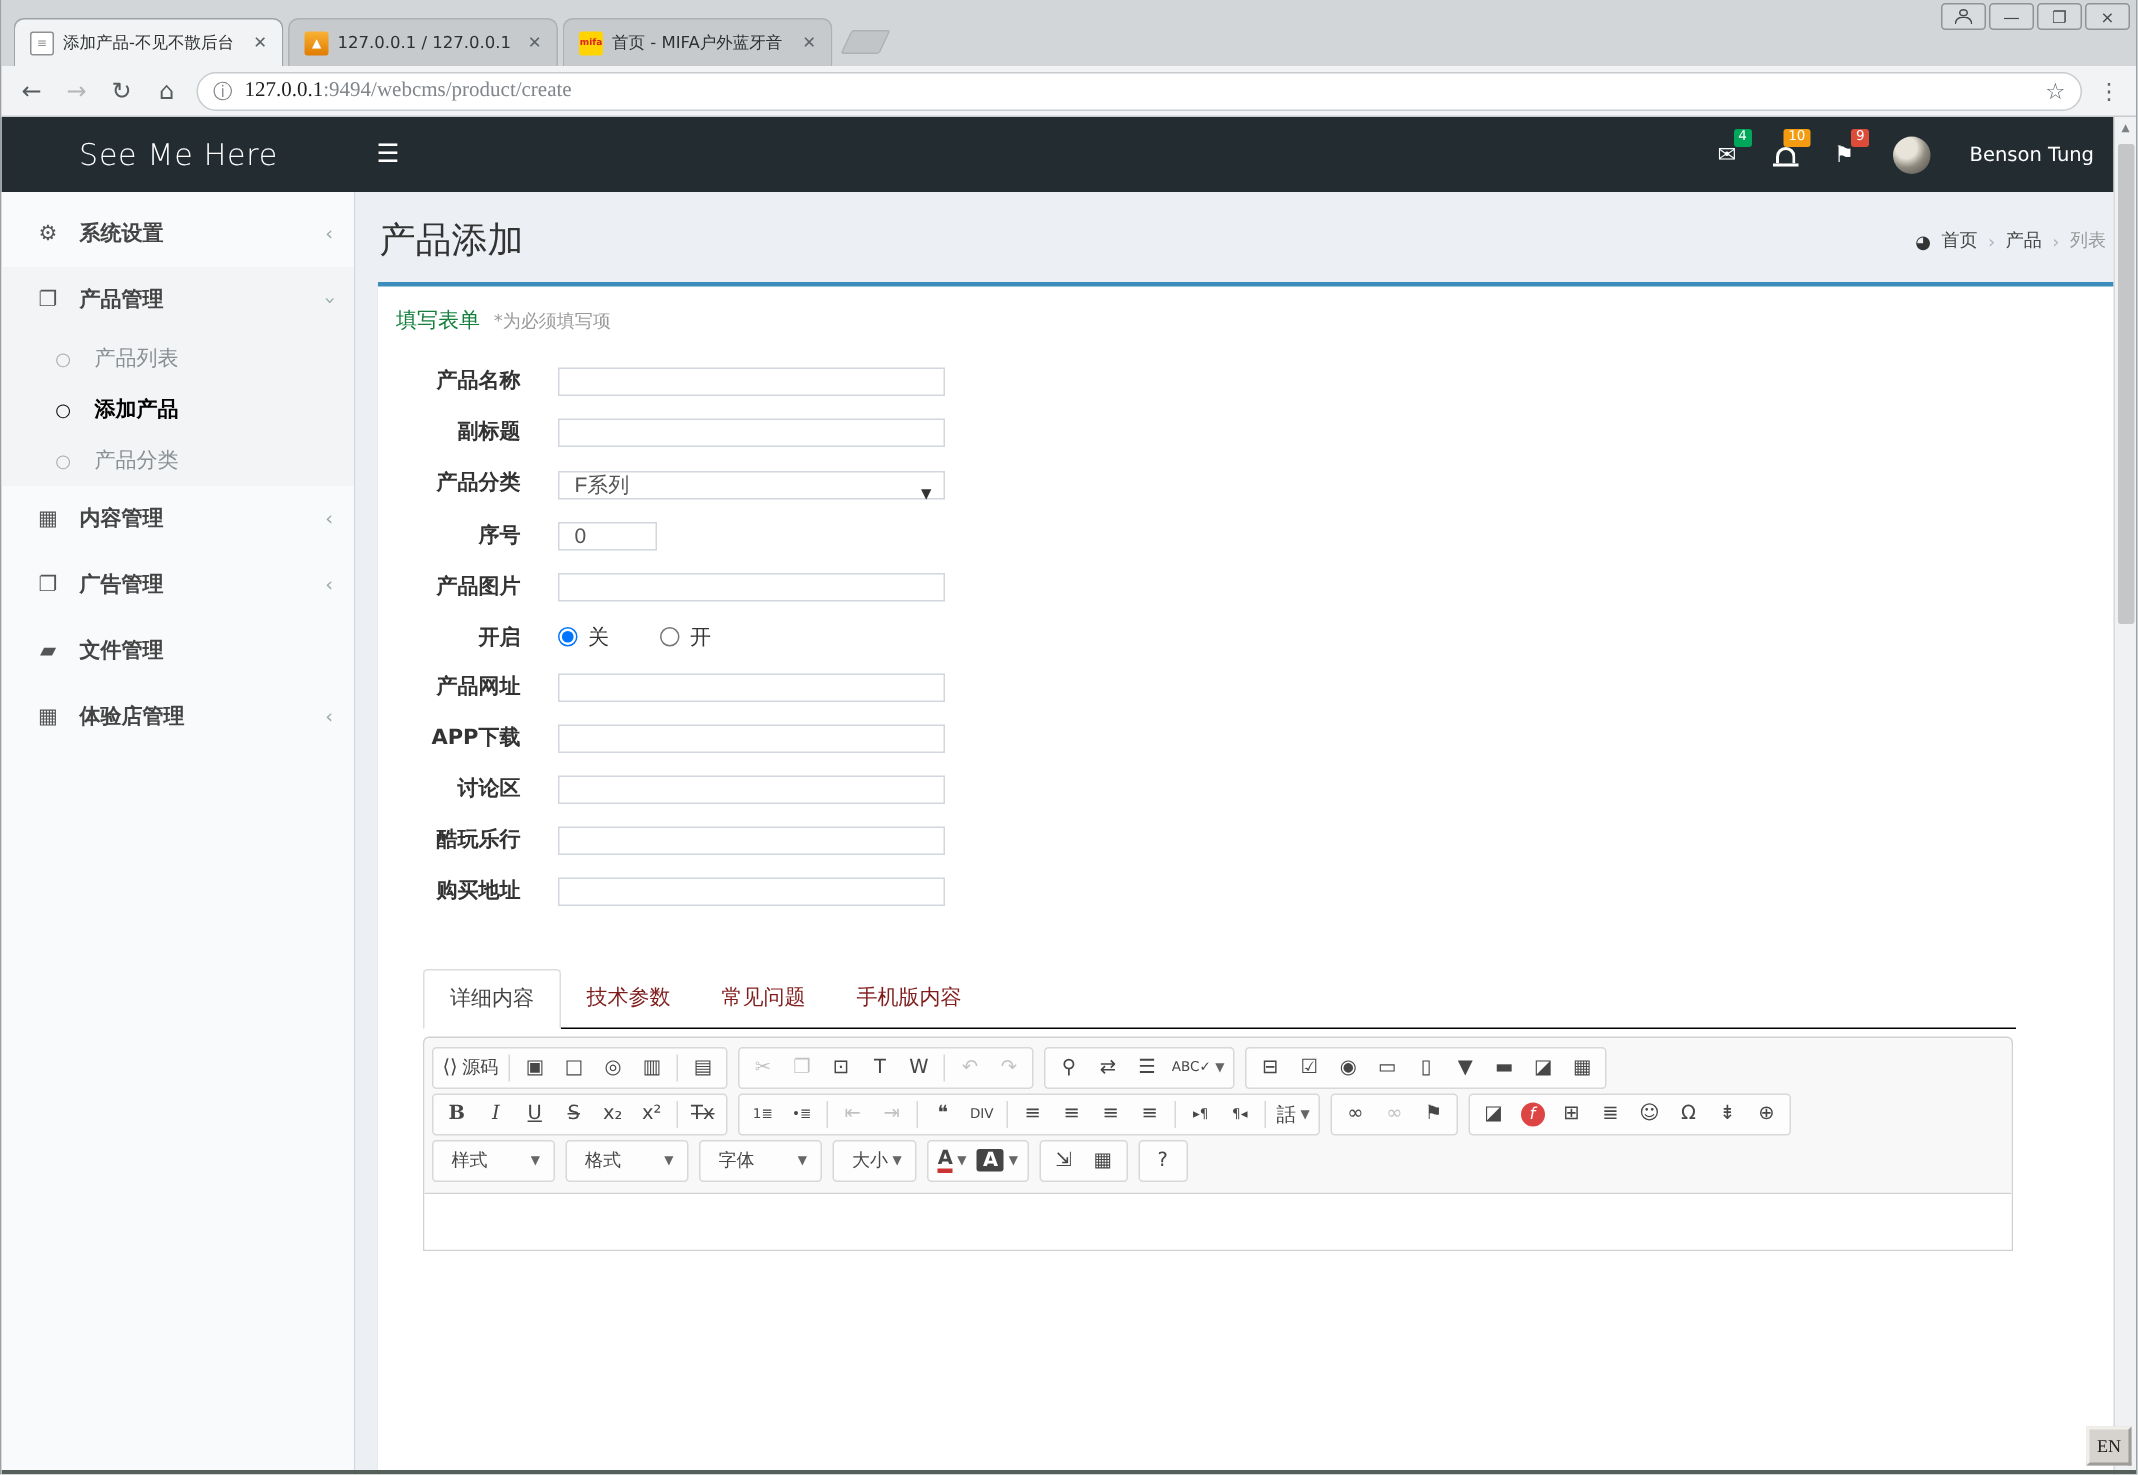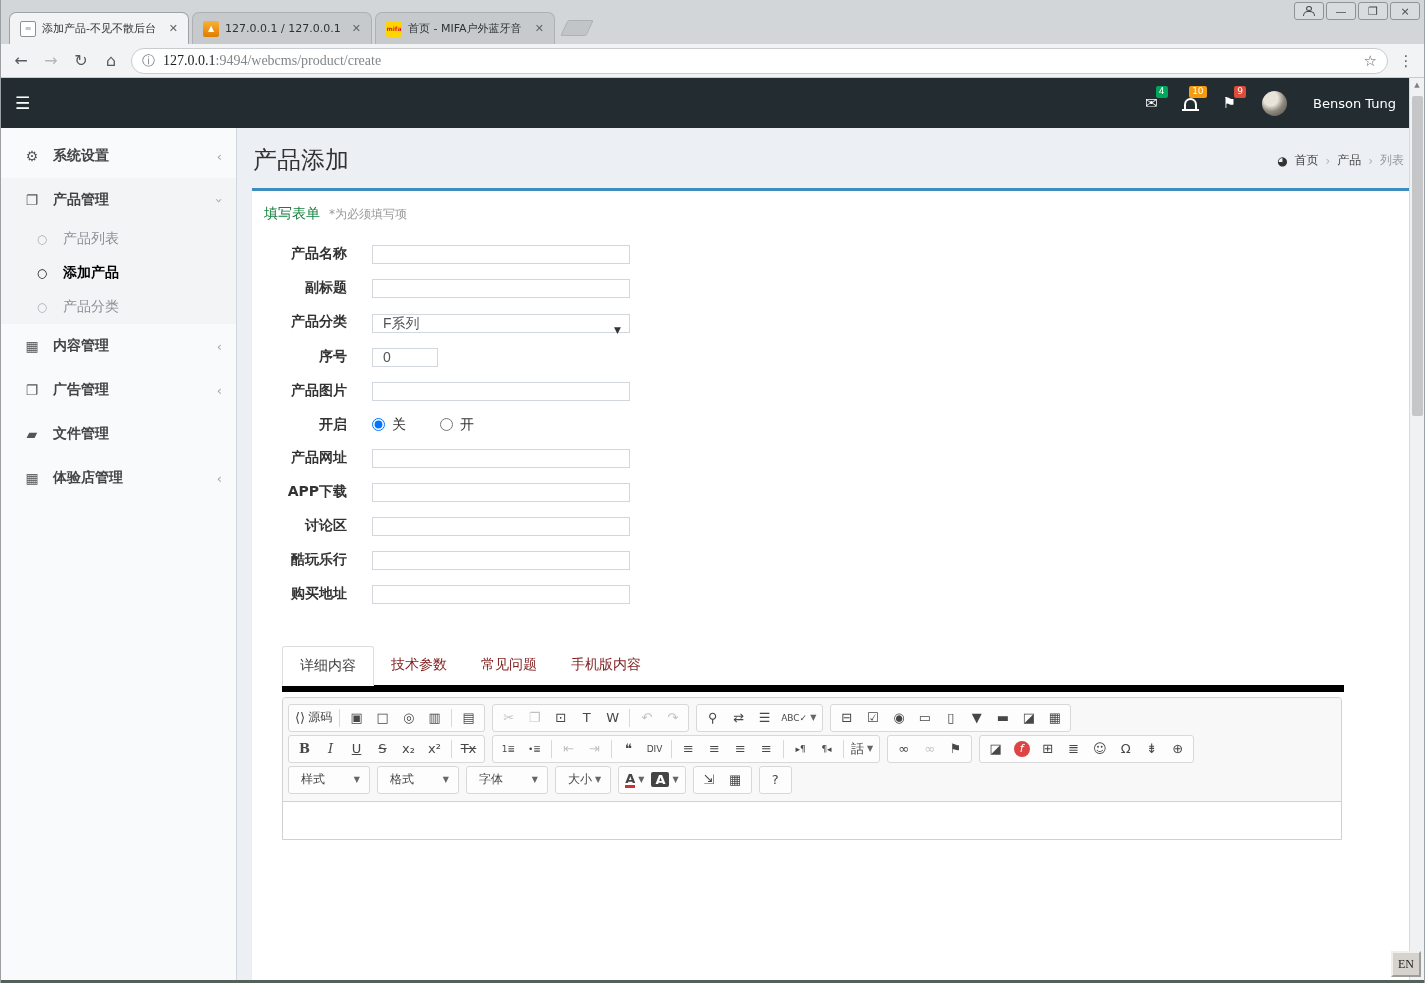--- a/index.html
+++ b/index.html
@@ -89,21 +89,21 @@
   .finput { width:258px; height:19px; border:1px solid #d2d6de; padding:0 10px; font-size:14px; color:#555; background:#fff; }
   .finput.small { width:66px; }
   select.finput { appearance:none; -webkit-appearance:none; background:#fff; position:relative; padding-right:24px; }
   .sel-wrap { position:relative; width:258px; }
   .sel-wrap .finput { width:100%; }
   .sel-caret { position:absolute; right:9px; top:12px; font-size:9px; color:#333; pointer-events:none; }
   .radio-group { display:flex; align-items:center; gap:34px; }
   .radio-opt { display:flex; align-items:center; gap:7px; font-size:14px; color:#333; }
   .radio-opt input { width:13px; height:13px; margin:0; }
 
-  .ctabs { margin:42px 0 0 30px; width:1062px; display:flex; border-bottom:7px solid #000000; }
+  .ctabs { margin:42px 0 0 30px; width:1062px; display:flex; border-bottom:1px solid #000000; }
   .ctab { padding:10px 17px; font-size:14px; color:#7f1d1d; margin-bottom:-1px; }
   .ctab.active { background:#fff; border:1px solid #ddd; border-bottom:1px solid #fff; color:#444; border-radius:3px 3px 0 0; }
 
   .editor { margin:5px 0 0 30px; width:1060px; border:1px solid #d1d1d1; border-radius:4px 4px 0 0; background:#fff; }
   .toolbar { background:#f8f8f8; border-bottom:1px solid #d1d1d1; padding:3px 5px 4px 5px; border-radius:4px 4px 0 0; }
   .tb-row { display:flex; gap:7px; margin:3px 0; flex-wrap:nowrap; }
   .tb-group { display:inline-flex; align-items:center; border:1px solid #d8d8d8; border-radius:3px;
               background:#fdfdfd; padding:2px 3px; gap:1px; }
   .tb-btn { min-width:25px; height:22px; display:inline-flex; align-items:center; justify-content:center;
             border-radius:2px; font-size:13px; color:#474747; padding:0 3px; cursor:pointer; }
@@ -181,20 +181,21 @@
   <span class="nav-ic">⌂</span>
   <div class="urlbar">
     <span class="url-info">ⓘ</span>
     <span class="url-text"><span class="url-origin">127.0.0.1</span><span class="url-rest">:9494/webcms/product/create</span></span>
     <span class="url-star">☆</span>
   </div>
   <span class="menu-dots">⋮</span>
 </div>
 
 <div class="navbar">
+  <div class="brand">See Me Here</div>
   <div class="hamburger">☰</div>
   <div class="nav-right">
     <span class="nav-ico">✉<span class="badge" style="background:#00a65a">4</span></span>
     <span class="nav-ico"><span class="bell"></span><span class="badge" style="background:#f39c12">10</span></span>
     <span class="nav-ico">⚑<span class="badge" style="background:#dd4b39">9</span></span>
     <span class="avatar"></span>
     <span class="username">Benson Tung</span>
   </div>
 </div>
 

